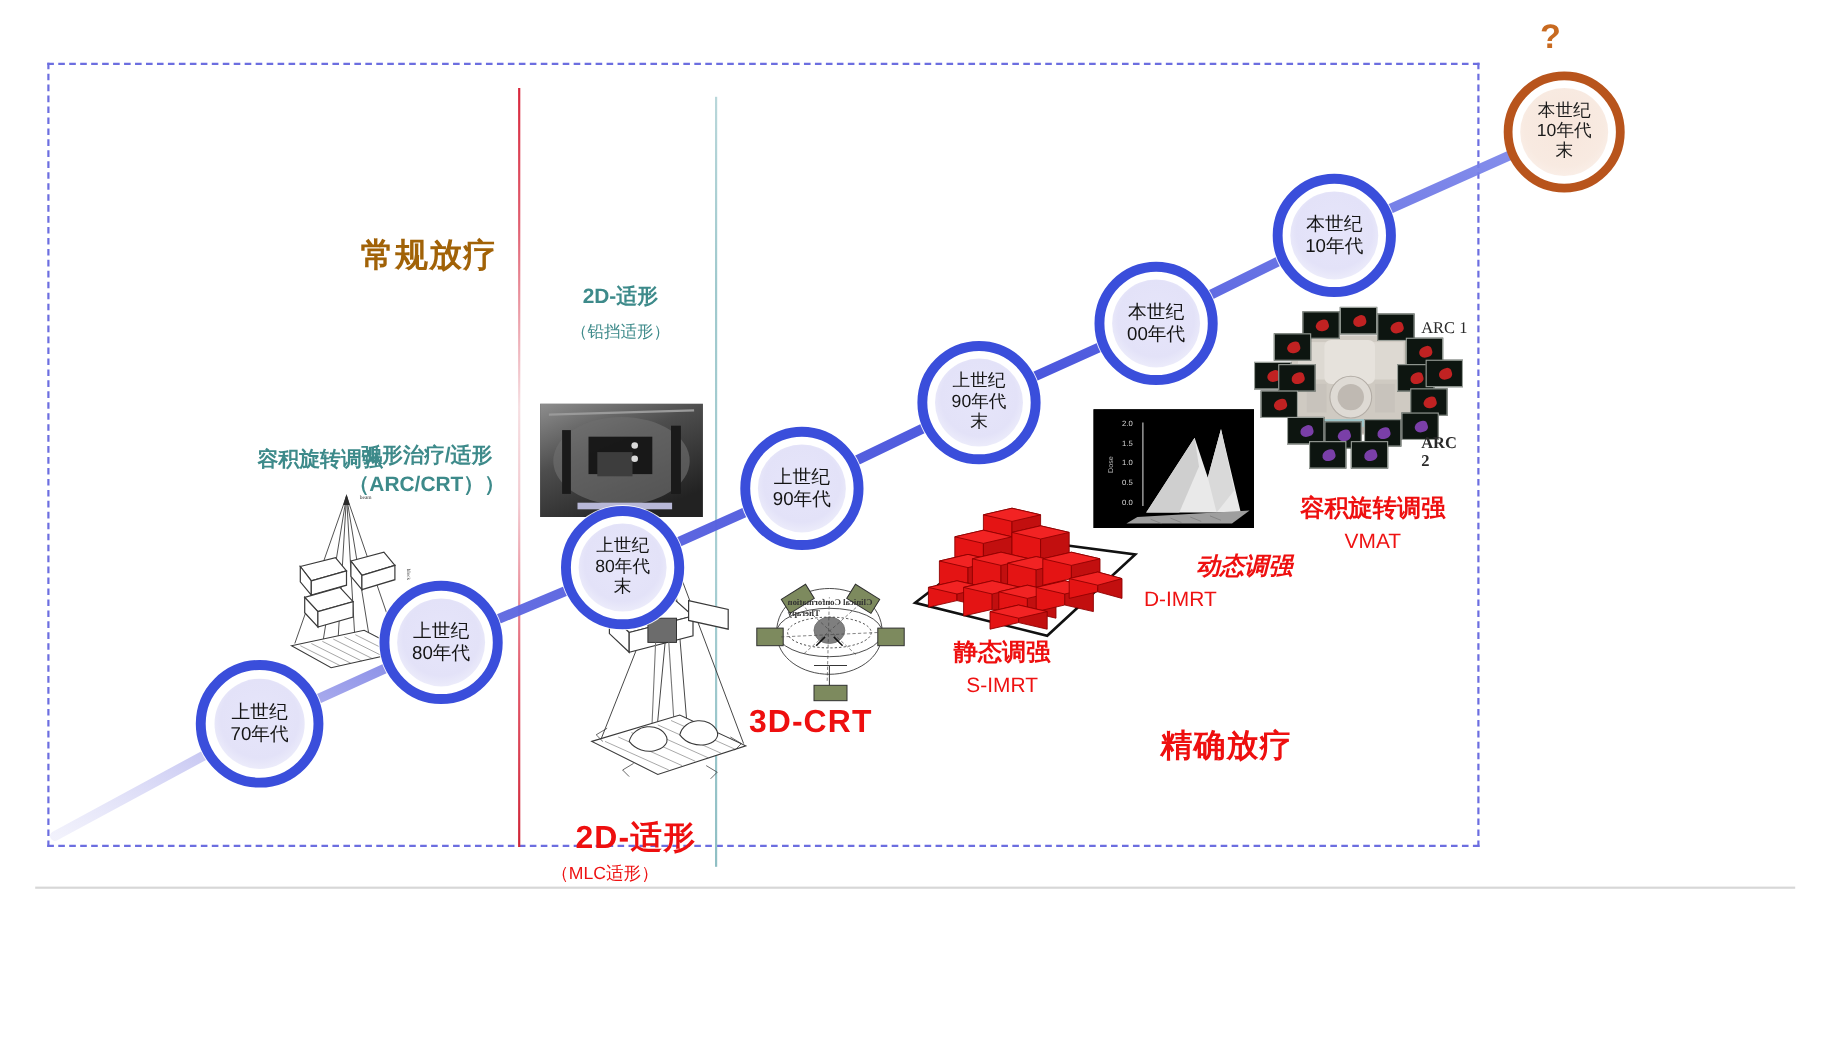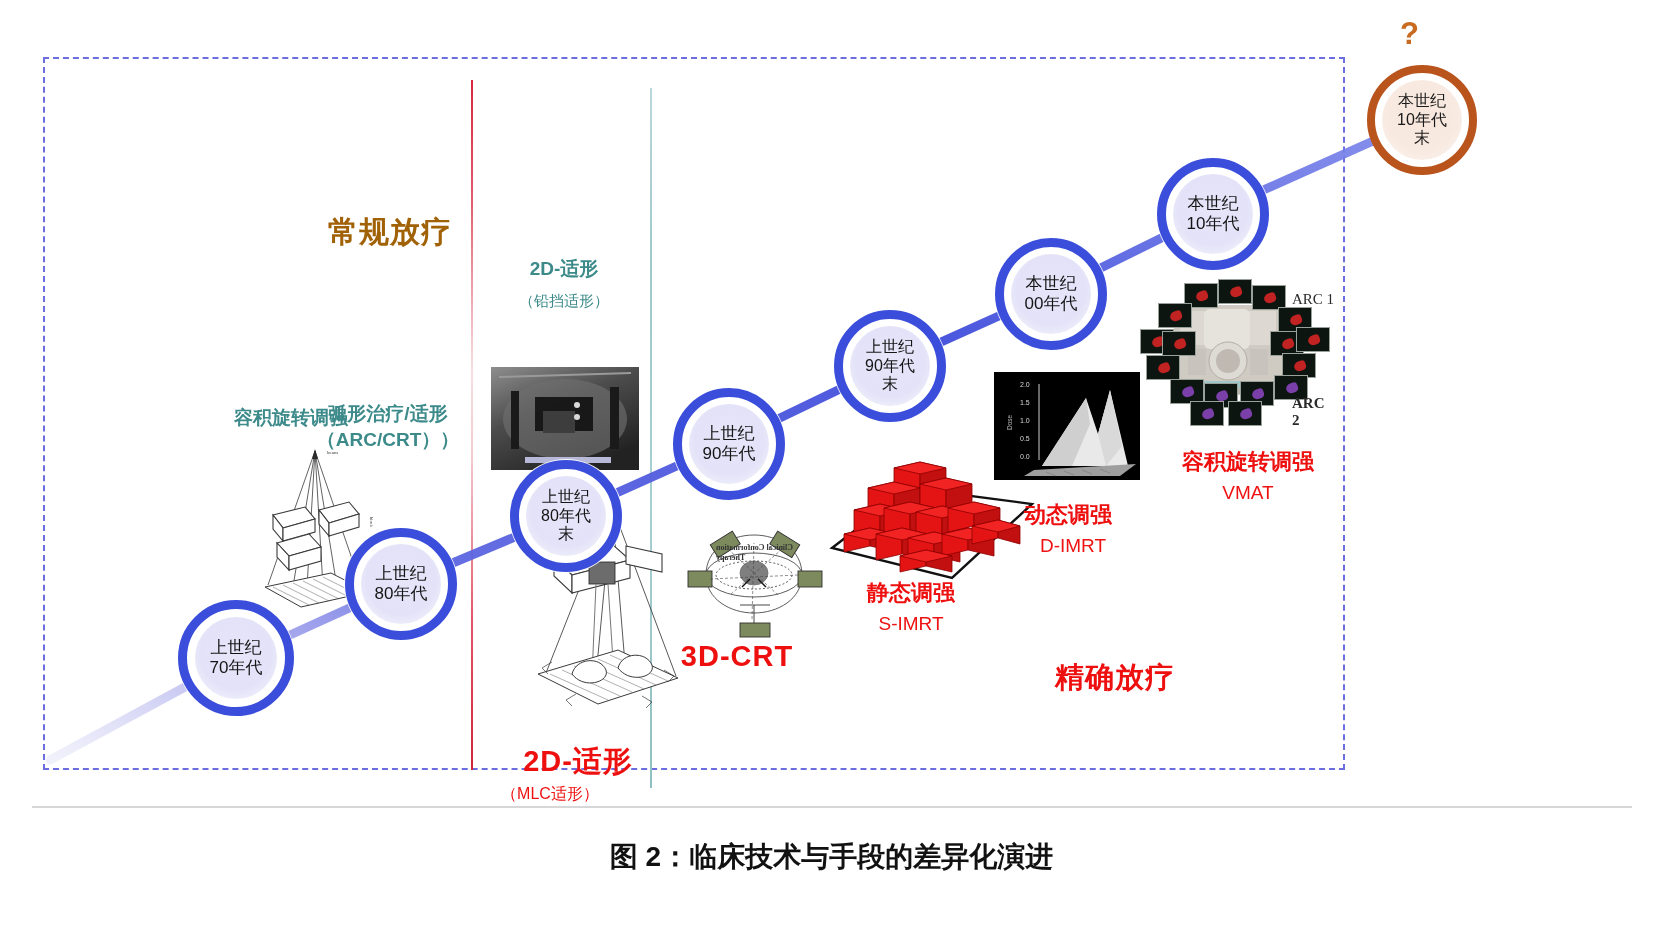--- a/index.html
+++ b/index.html
@@ -505,24 +505,23 @@
   <div class="lbl teal-sm center" style="left:536px; top:292px;margin-left:28px;">（铅挡适形）</div>
 
   <div class="lbl red-xl center" style="left:578px; top:742px;">2D-适形</div>
   <div class="lbl red-tiny center" style="left:550px; top:784px;">（MLC适形）</div>
 
   <div class="lbl red-xl center" style="left:737px; top:640px;">3D-CRT</div>
 
   <div class="lbl red-big center" style="left:911px; top:578px;text-align:right;">静态调强</div>
   <div class="lbl red-sm center" style="left:911px; top:613px;">S-IMRT</div>
 
-  <div class="lbl red-big center" style="left:1068px; top:500px;">动态调强</div>
+  <div class="lbl red-big center" style="left:1131px; top:500px;font-style:italic;">动态调强</div>
   <div class="lbl red-sm center" style="left:1073px; top:535px;">D-IMRT</div>
 
   <div class="lbl red-big center" style="left:1248px; top:447px;">容积旋转调强</div>
   <div class="lbl red-sm center" style="left:1248px; top:482px;">VMAT</div>
 
   <div class="lbl red-xl center" style="left:1115px; top:658px;">精确放疗</div>
 
   <div class="hr-bottom"></div>
-  <div class="caption">图 2：临床技术与手段的差异化演进</div>
 
 </div>
 
 </body></html>

